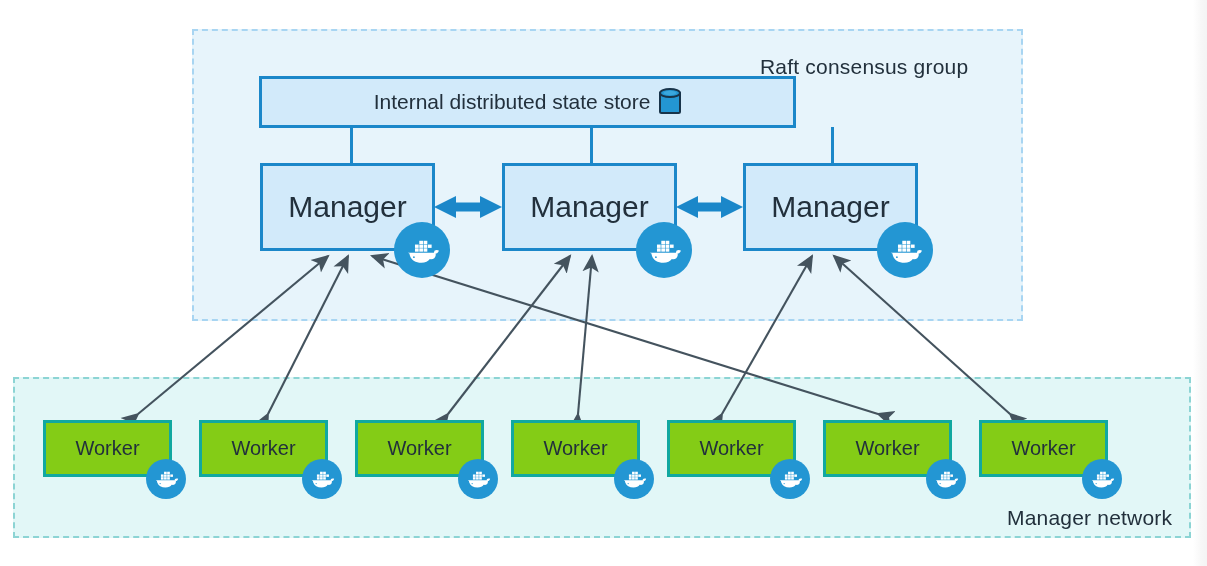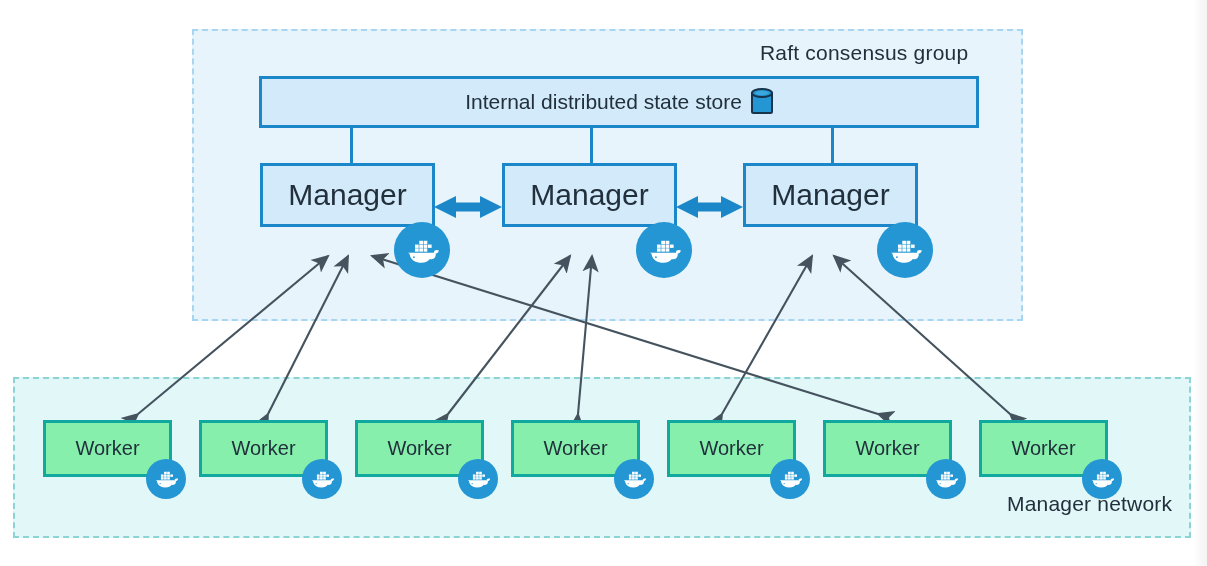--- a/index.html
+++ b/index.html
@@ -40,76 +40,77 @@
     width: 1178px; height: 161px;
     background: #e2f7f7;
     border: 2px dashed #8cd4d4;
   }
   .group-label {
     position: absolute;
     font-size: 21px;
     color: #22303c;
     white-space: nowrap;
     letter-spacing: 0.2px;
+    margin-top: 14px;
   }
   .label-raft { left: 760px; top: 41px; }
   .label-gossip { left: 1007px; top: 492px; }
 
   
   .vline {
     position: absolute;
     background: #1b87c9;
     width: 3px;
   }
 
   
   .statestore {
     position: absolute;
     left: 259px; top: 76px;
-    width: 720px; height: 52px;
+    width: 537px; height: 52px;
     box-sizing: border-box;
     background: #d2eafa;
     border: 3px solid #1b87c9;
     display: flex;
     align-items: center;
     justify-content: center;
     gap: 9px;
   }
   .statestore-text {
     font-size: 21px;
     color: #22303c;
     white-space: nowrap;
   }
   .db-icon { width: 22px; height: 29px; display:block; }
 
   
   .manager {
     position: absolute;
     top: 163px;
-    width: 175px; height: 64px;
+    width: 175px; height: 88px;
     box-sizing: border-box;
     background: #d2eafa;
     border: 3px solid #1b87c9;
     display: flex;
     align-items: center;
     justify-content: center;
   }
   .manager-text {
     font-size: 30px;
     color: #22303c;
     white-space: nowrap;
   }
 
   
   .worker {
     position: absolute;
     top: 420px;
     width: 129px; height: 57px;
     box-sizing: border-box;
-    background: #86efac;
+    background: #84cc16;
     border: 3px solid #11a8a0;
     display: flex;
     align-items: center;
     justify-content: center;
   }
   .worker-text {
     font-size: 20px;
     color: #22303c;
     white-space: nowrap;
   }

